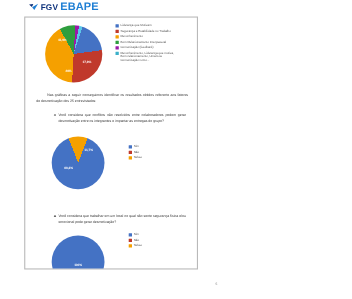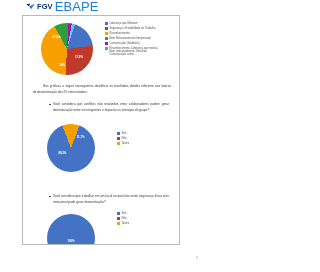--- a/index.html
+++ b/index.html
@@ -40,22 +40,22 @@
   }
   .logo-mark svg { display:block; }
   .logo-fgv {
     font-size: 7.5px;
     font-weight: bold;
     letter-spacing: 0.1px;
     color: #0a2f7a;
     line-height: 1;
   }
   .logo-ebape {
-    font-size: 13px;
-    font-weight: normal;
+    font-size: 10px;
+    font-weight: bold;
     letter-spacing: 0.1px;
     color: #1f7fd4;
     line-height: 1;
   }
 
   
   .sheet {
     position: absolute;
     left: 22px;
     top: 15px;

